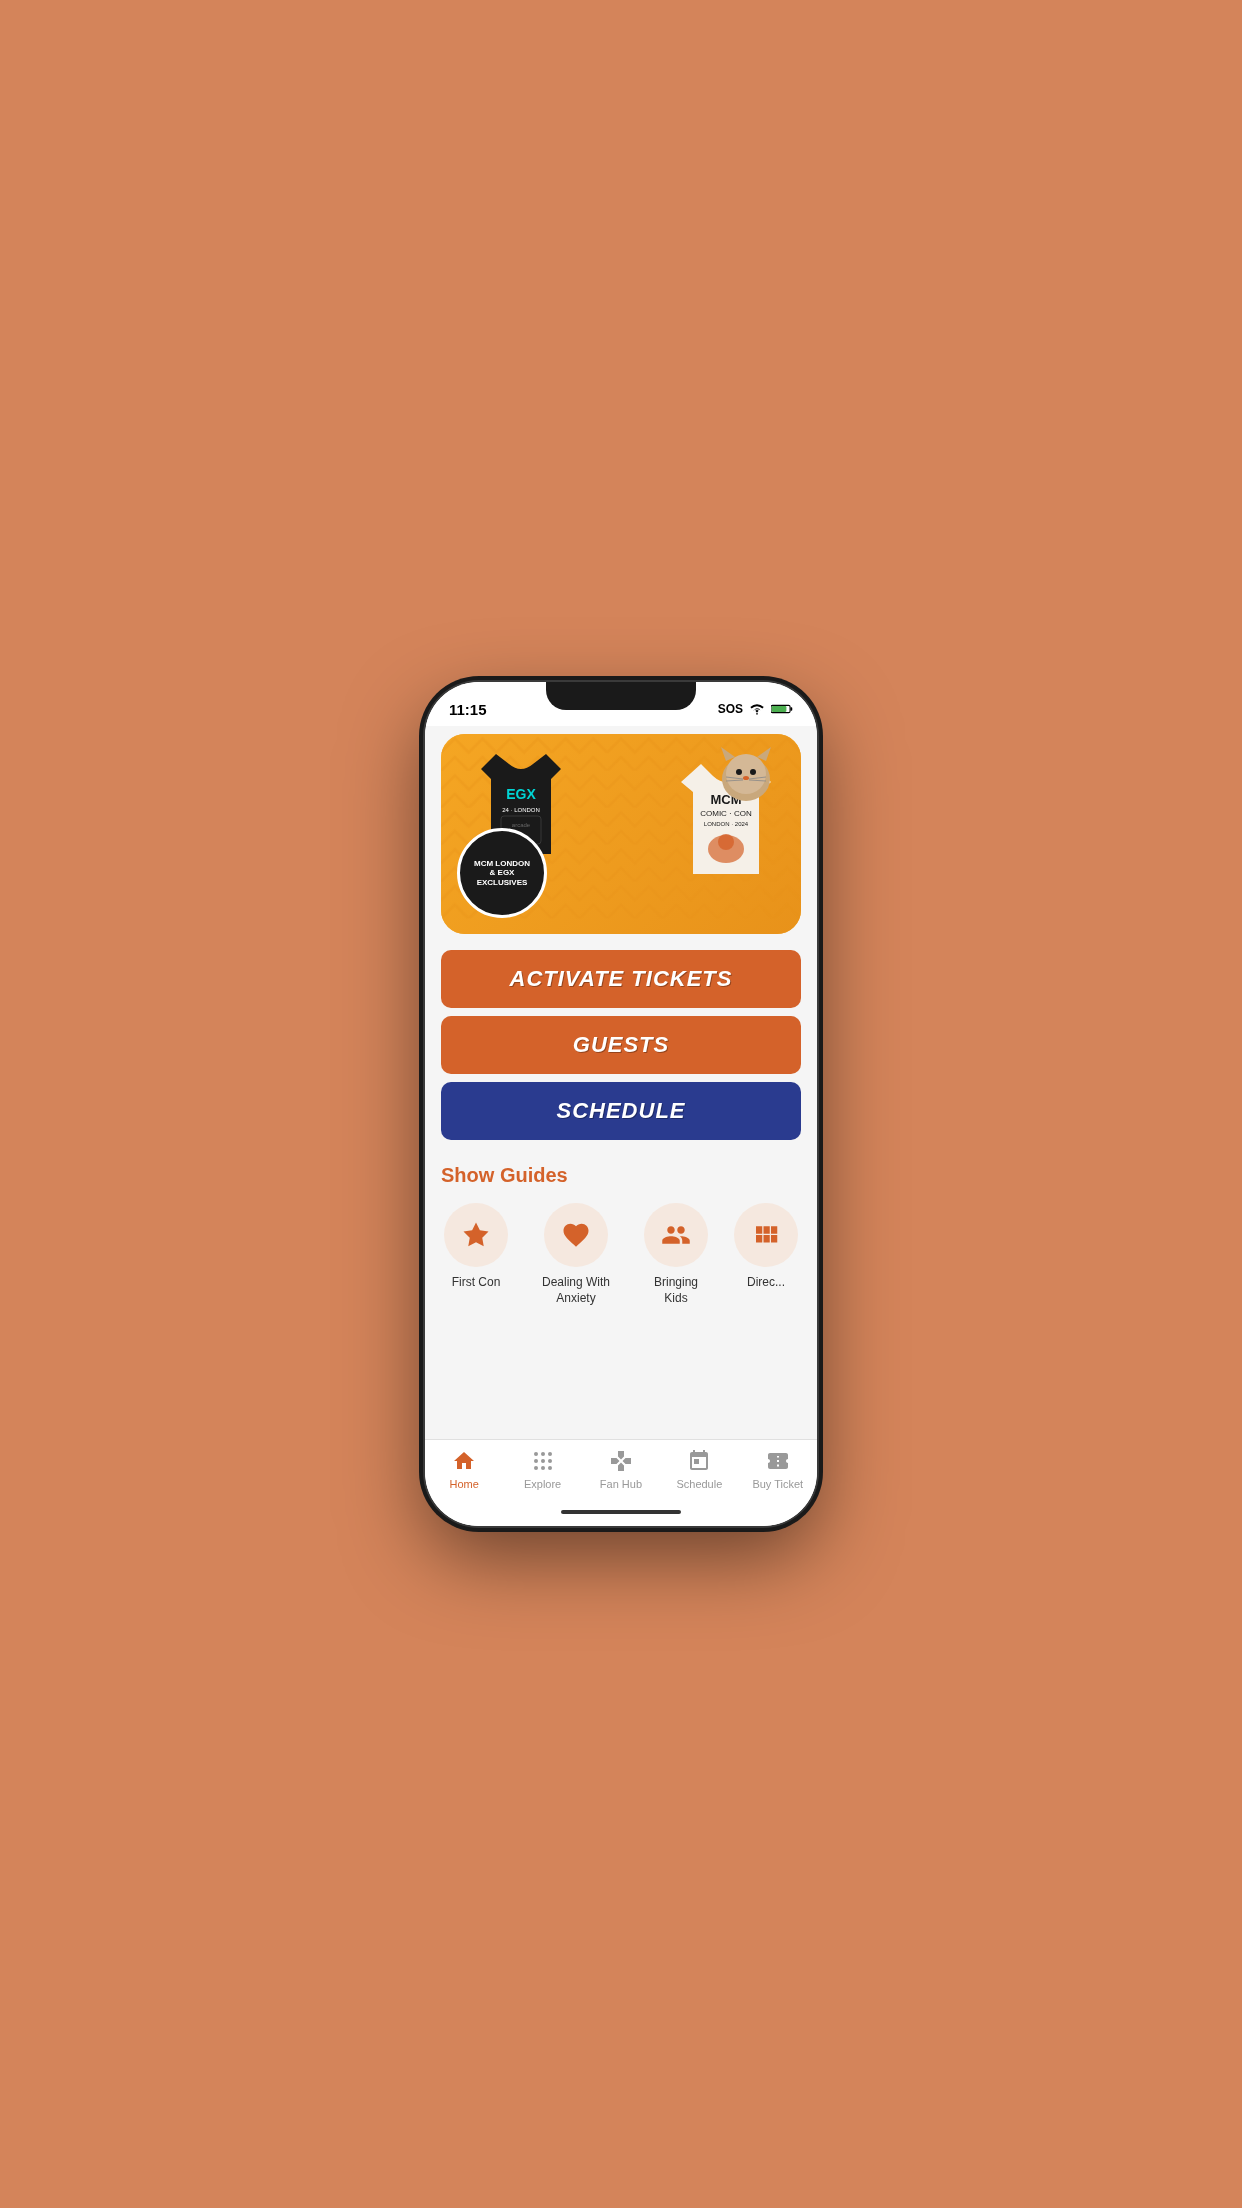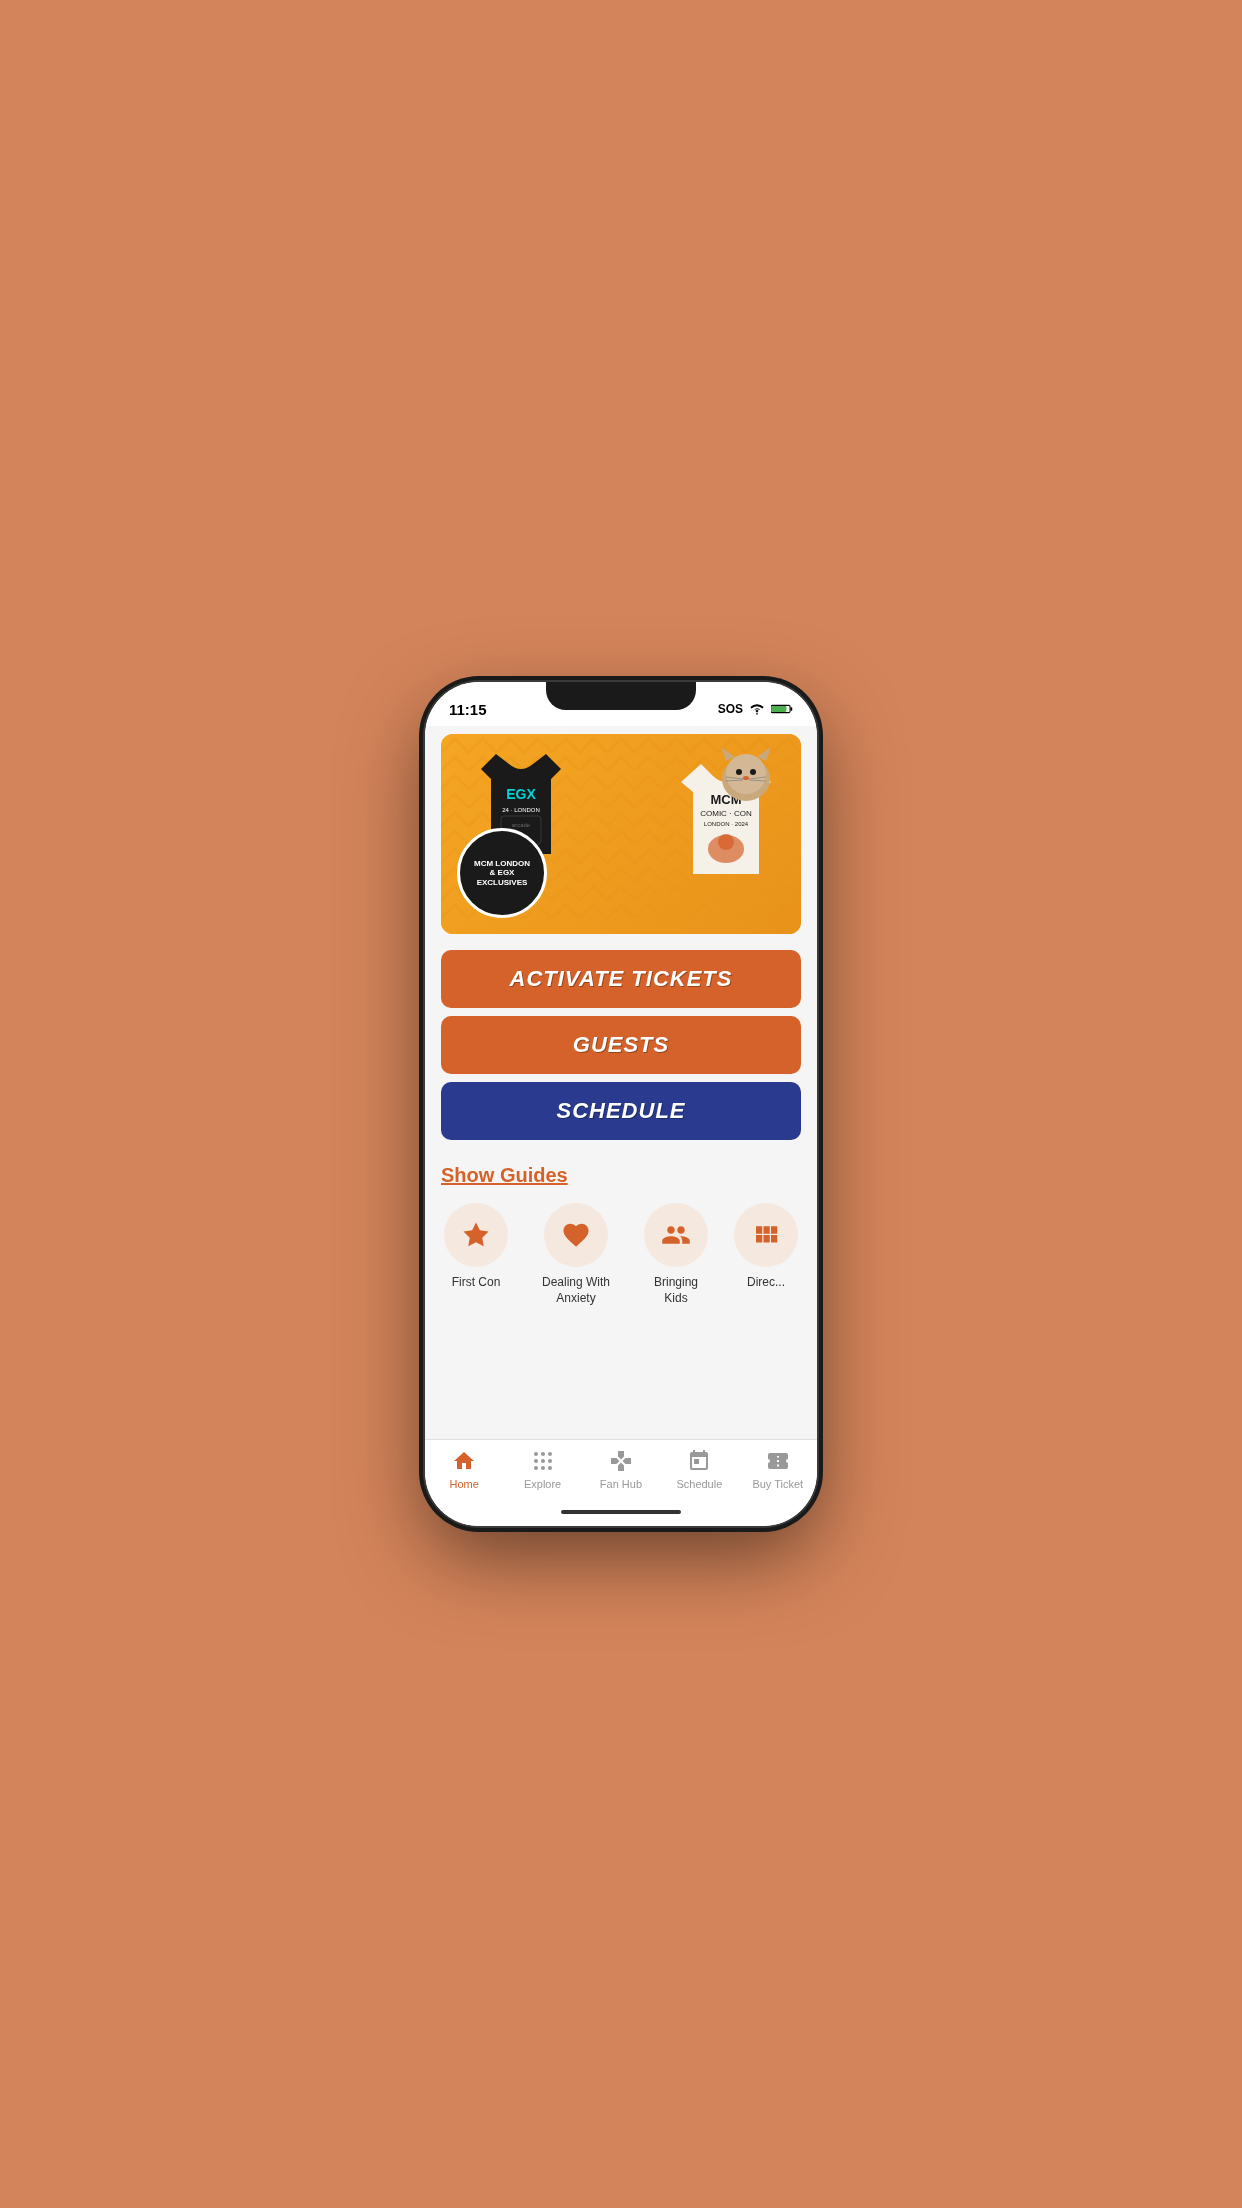--- a/index.html
+++ b/index.html
@@ -87,21 +87,21 @@
     }
     .scroll-content::-webkit-scrollbar { display: none; }
 
     
     .hero-banner {
       background: #f5a623;
       position: relative;
       height: 200px;
       overflow: hidden;
       margin: 8px 16px;
-      border-radius: 12px;
+      border-radius: 24px;
     }
 
     .hero-banner-inner {
       width: 100%;
       height: 100%;
       background: linear-gradient(135deg, #f5a623 0%, #e8921a 100%);
       position: relative;
       display: flex;
       align-items: center;
       justify-content: center;
@@ -254,21 +254,20 @@
     
     .show-guides-section {
       padding: 16px 16px 8px;
     }
 
     .show-guides-title {
       font-size: 20px;
       font-weight: 700;
       color: #d4622a;
       margin-bottom: 16px;
-      text-decoration: underline;
     }
 
     .guides-scroll {
       display: flex;
       gap: 20px;
       overflow-x: auto;
       padding-bottom: 8px;
       scrollbar-width: none;
     }
     .guides-scroll::-webkit-scrollbar { display: none; }

